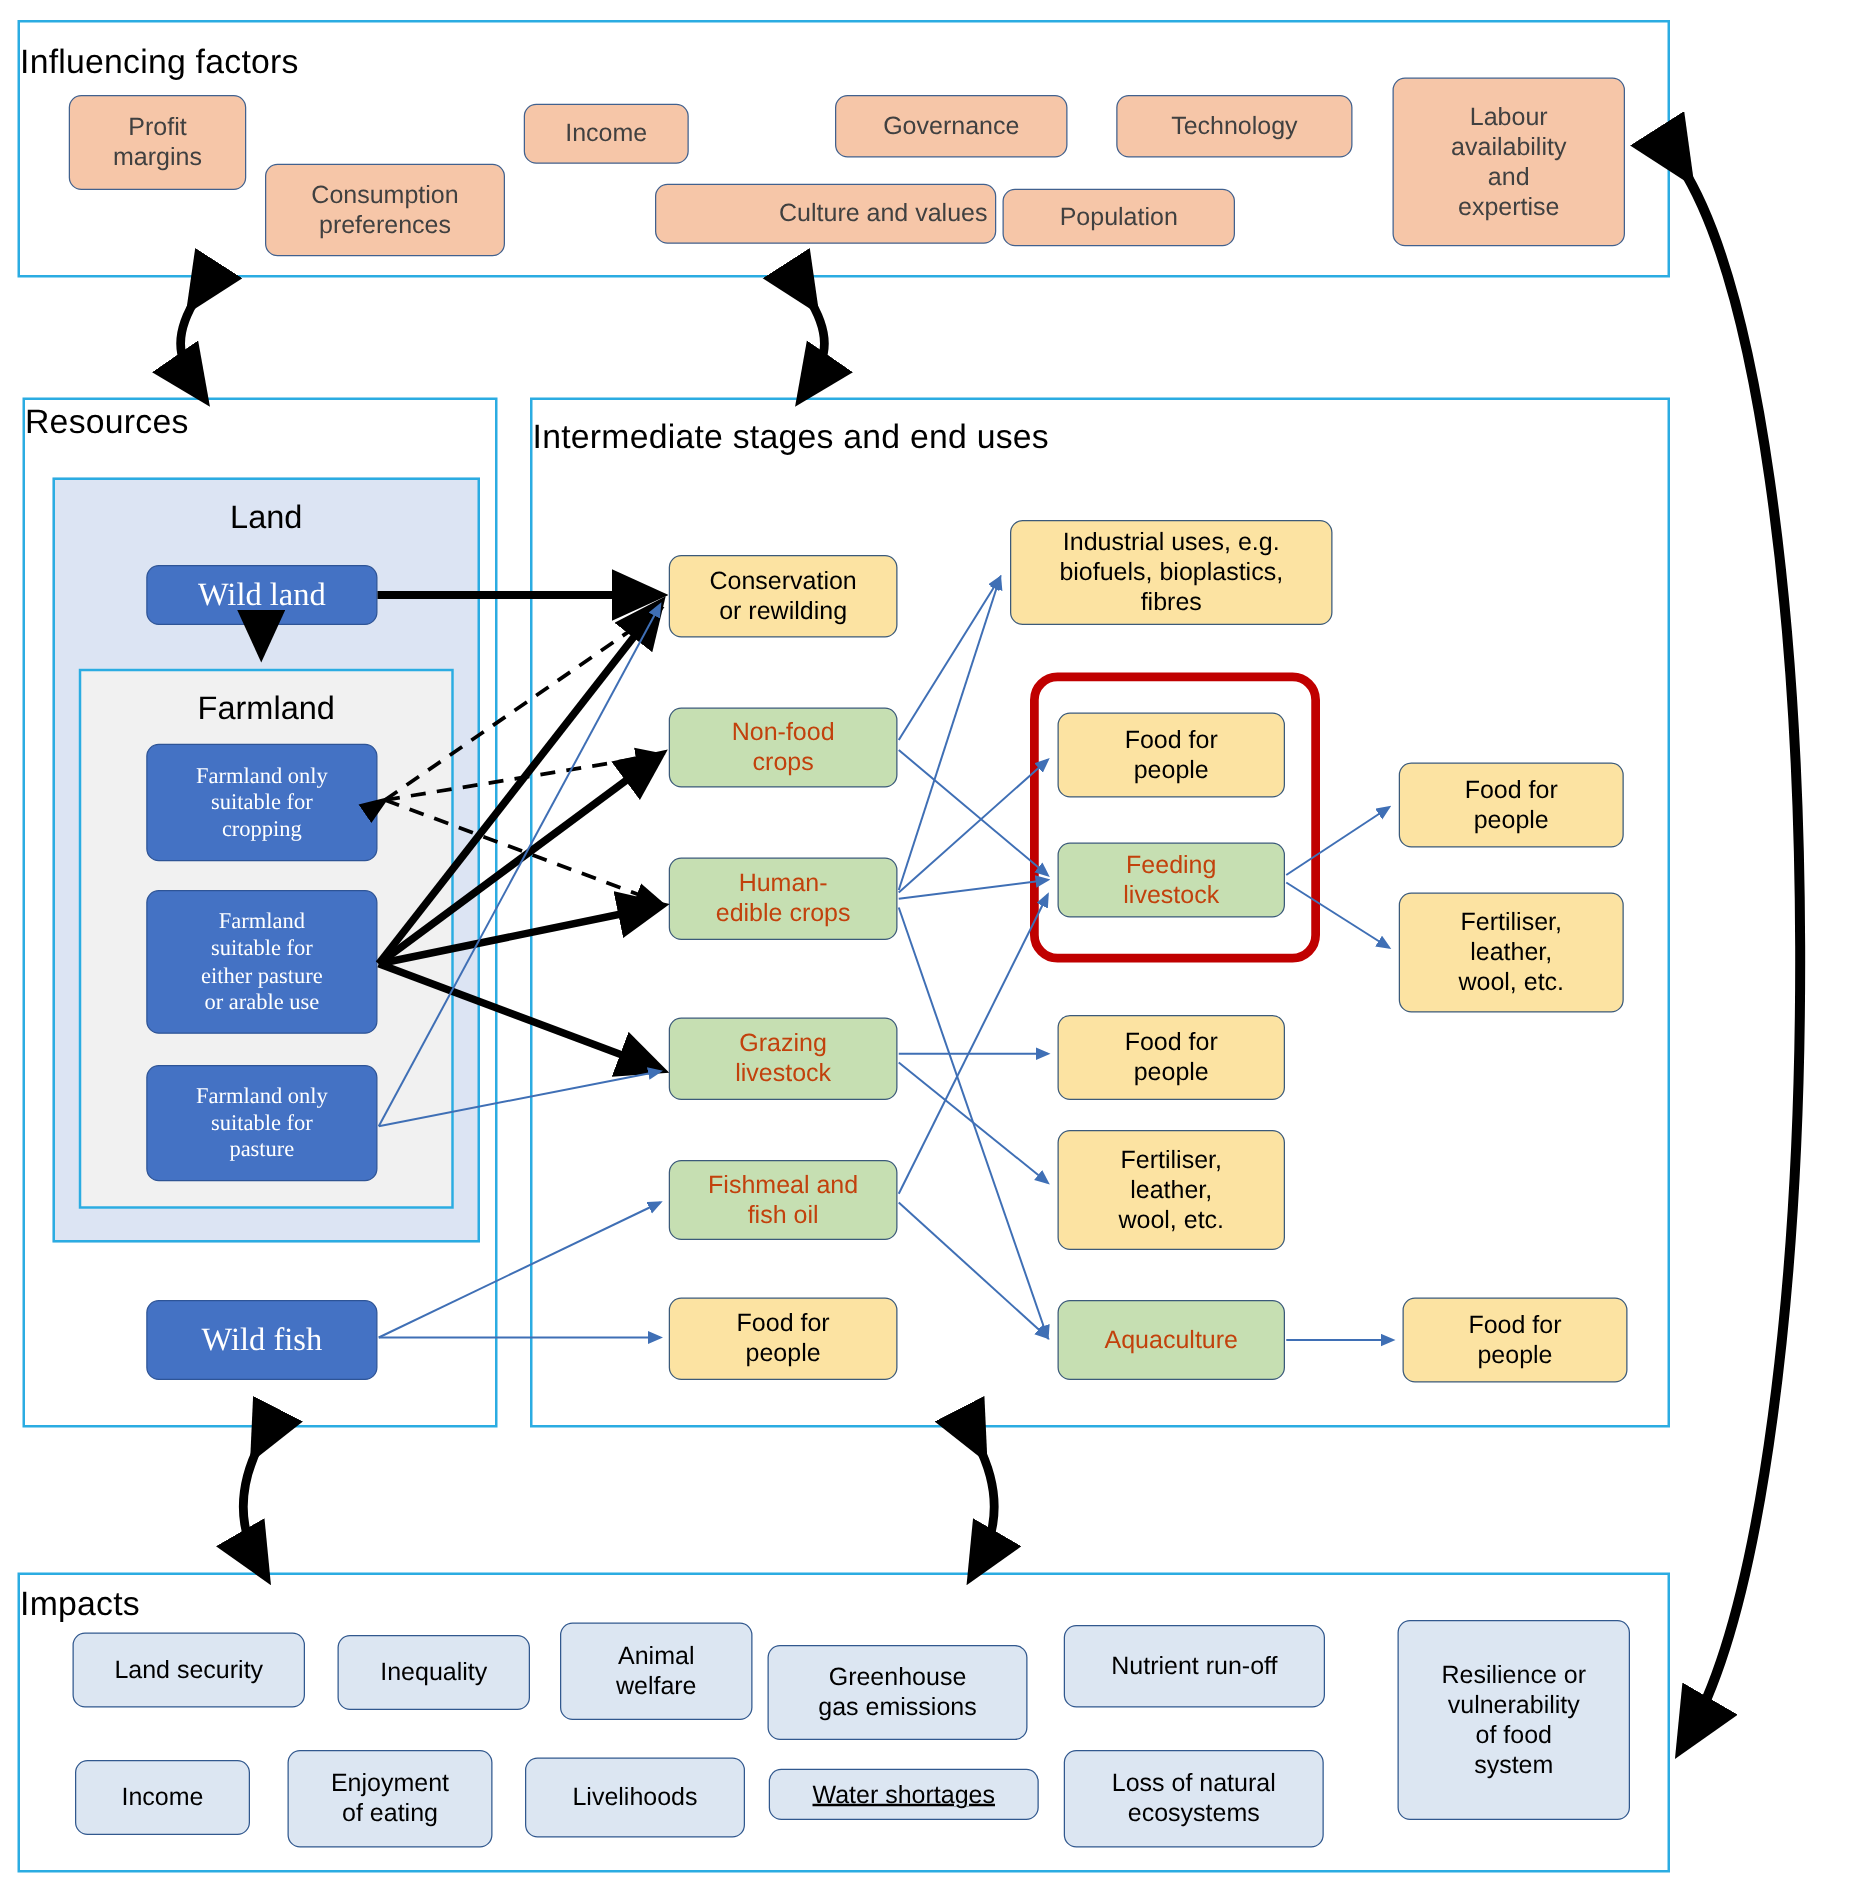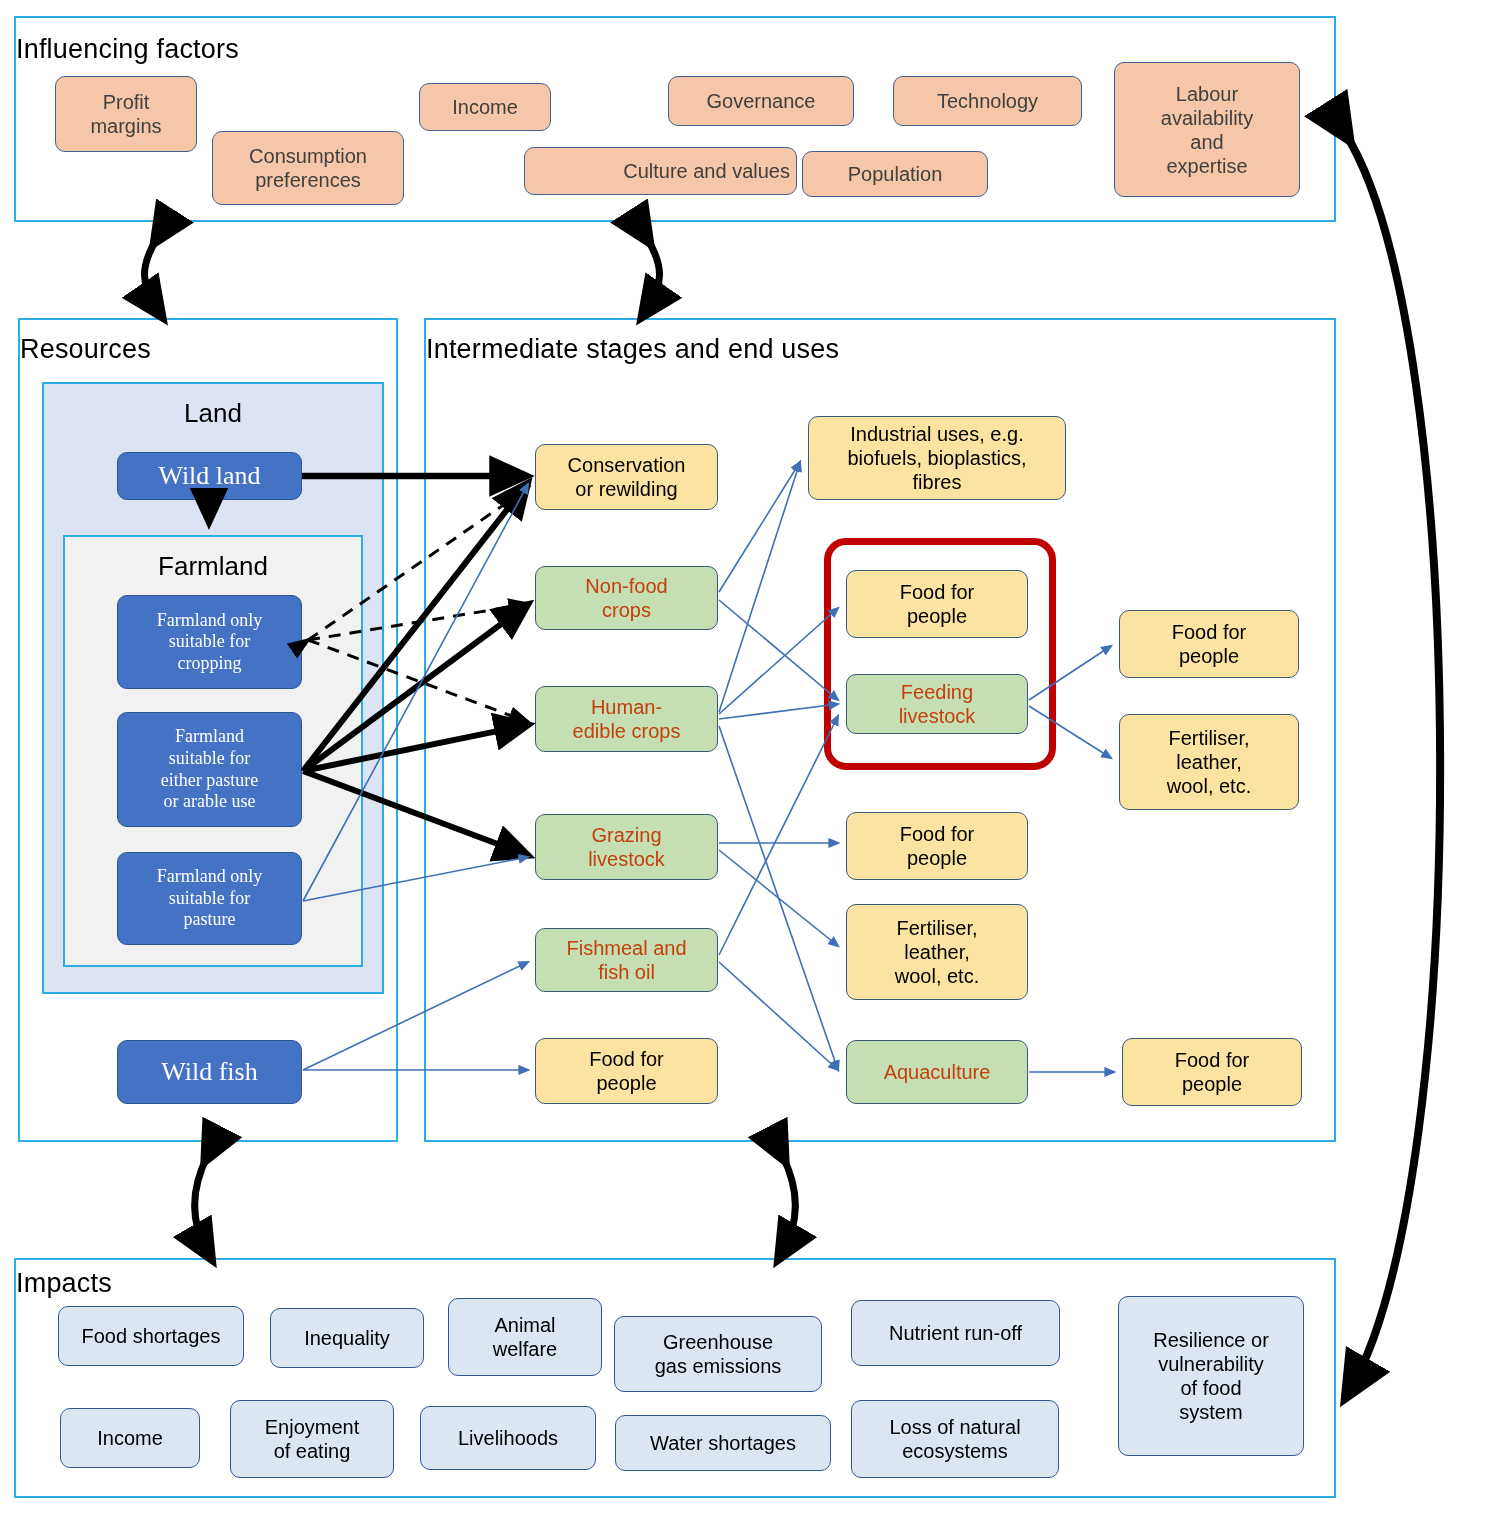--- a/index.html
+++ b/index.html
@@ -64,21 +64,21 @@
 
   <div class="node n-peach" style="left:893px;top:76px;width:189px;height:50px;">
       <span>Technology</span>
     </div>
 
   <div class="node n-peach" style="left:1114px;top:62px;width:186px;height:135px;">
       <span>Labour<br>availability<br>and<br>expertise</span>
     </div>
 
   <div class="panel" style="left:18px;top:318px;width:380px;height:824px;">
-    <div class="panel-title" style="top:14px;">Resources</div>
+    <div class="panel-title" style="top:2px;">Resources</div>
   </div>
 
   <div class="subpanel land-panel" style="left:42px;top:382px;width:342px;height:612px;">
     <div class="sub-title" style="top:14px;">Land</div>
   </div>
 
   <div class="subpanel farm-panel" style="left:63px;top:535px;width:300px;height:432px;">
     <div class="sub-title" style="top:14px;">Farmland</div>
   </div>
 
@@ -166,21 +166,21 @@
 
   <div class="node n-yellow" style="left:1122px;top:1038px;width:180px;height:68px;">
       <span>Food for<br>people</span>
     </div>
 
   <div class="panel" style="left:14px;top:1258px;width:1322px;height:240px;">
     <div class="panel-title" style="top:8px;">Impacts</div>
   </div>
 
   <div class="node n-ltblue" style="left:58px;top:1306px;width:186px;height:60px;">
-      <span>Food shortages</span>
+      <span>Land security</span>
     </div>
 
   <div class="node n-ltblue" style="left:270px;top:1308px;width:154px;height:60px;">
       <span>Inequality</span>
     </div>
 
   <div class="node n-ltblue" style="left:448px;top:1298px;width:154px;height:78px;">
       <span>Animal<br>welfare</span>
     </div>
 
@@ -201,21 +201,21 @@
     </div>
 
   <div class="node n-ltblue" style="left:230px;top:1400px;width:164px;height:78px;">
       <span>Enjoyment<br>of eating</span>
     </div>
 
   <div class="node n-ltblue" style="left:420px;top:1406px;width:176px;height:64px;">
       <span>Livelihoods</span>
     </div>
 
-  <div class="node n-ltblue" style="left:615px;top:1415px;width:216px;height:56px;">
+  <div class="node n-ltblue" style="left:615px;top:1415px;width:216px;height:41px;text-decoration:underline;">
       <span>Water shortages</span>
     </div>
 
   <div class="node n-ltblue" style="left:851px;top:1400px;width:208px;height:78px;justify-content:center;">
       <span>Loss of natural<br>ecosystems</span>
     </div>
 
   <svg class="overlay" viewBox="0 0 1490 1514">
     <defs>
       <marker id="mThick" markerWidth="7" markerHeight="7" refX="5.5" refY="3.2" orient="auto">

